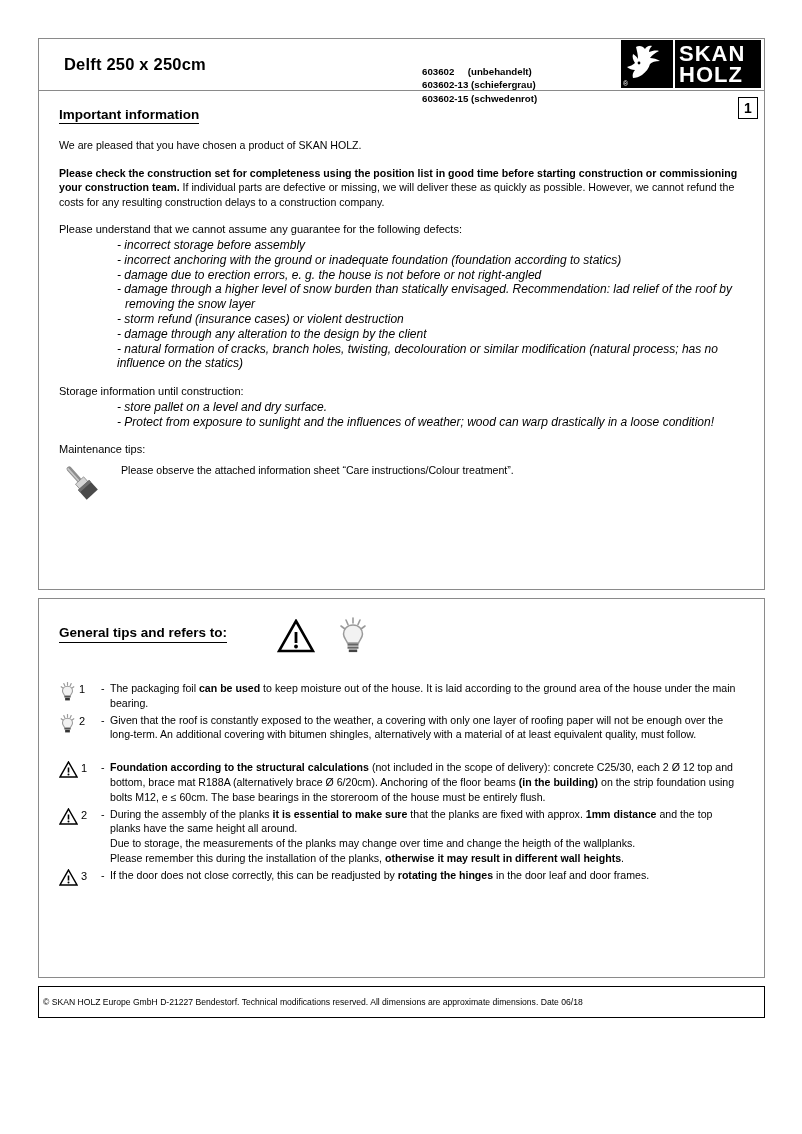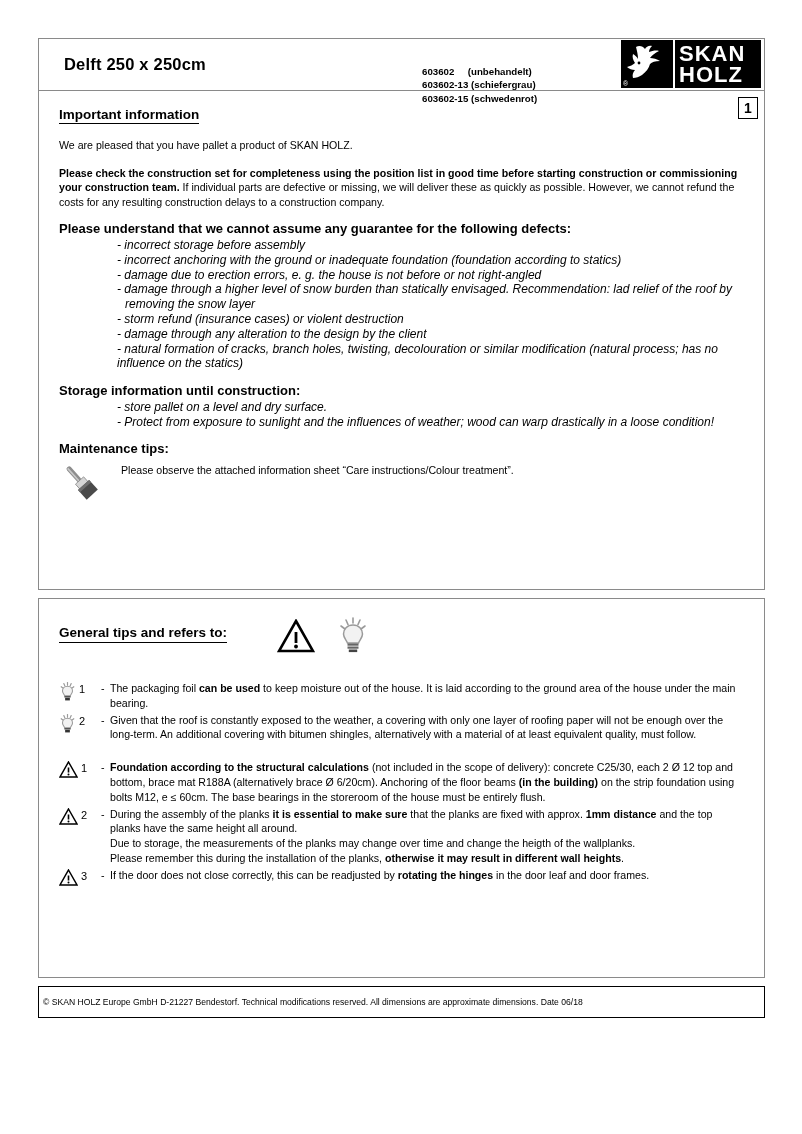--- a/index.html
+++ b/index.html
@@ -166,22 +166,22 @@
   }
   .list-item {
     font-size: 12px;
     line-height: 14.8px;
     padding-left: 66px;
     text-indent: -8px;
     font-style: italic;
   }
 
   .heading-inline {
-    font-size: 13px;
-    font-weight: bold;
+    font-size: 11px;
+    font-weight: normal;
     line-height: 14.6px;
     margin: 0 0 1px 0;
   }
 
   .maint-block {
     display: flex;
     align-items: flex-start;
     margin-top: 2px;
   }
   .brush-icon {
@@ -300,21 +300,21 @@
       </div>
     </div>
   </div>
 
   <div class="box box-top">
 
     <div class="page-num">1</div>
 
     <h2 class="section-title">Important information</h2>
 
-    <p class="p">We are pleased that you have pallet a product of SKAN HOLZ.</p>
+    <p class="p">We are pleased that you have chosen a product of SKAN HOLZ.</p>
 
     <p class="p"><span class="b">Please check the construction set for completeness using the position list in good time before starting construction or commissioning your construction team.</span><span> If individual parts are defective or missing, we will deliver these as quickly as possible. However, we cannot refund the costs for any resulting construction delays to a construction company.</span></p>
 
     <p class="heading-inline">Please understand that we cannot assume any guarantee for the following defects:</p>
     <div class="list">
       <div class="list-item">- incorrect storage before assembly</div>
       <div class="list-item">- incorrect anchoring with the ground or inadequate foundation (foundation according to statics)</div>
       <div class="list-item">- damage due to erection errors, e. g. the house is not before or not right-angled</div>
       <div class="list-item">- damage through a higher level of snow burden than statically envisaged.  Recommendation: lad relief of the roof by removing the snow layer</div>
       <div class="list-item">- storm refund (insurance cases) or violent destruction</div>

